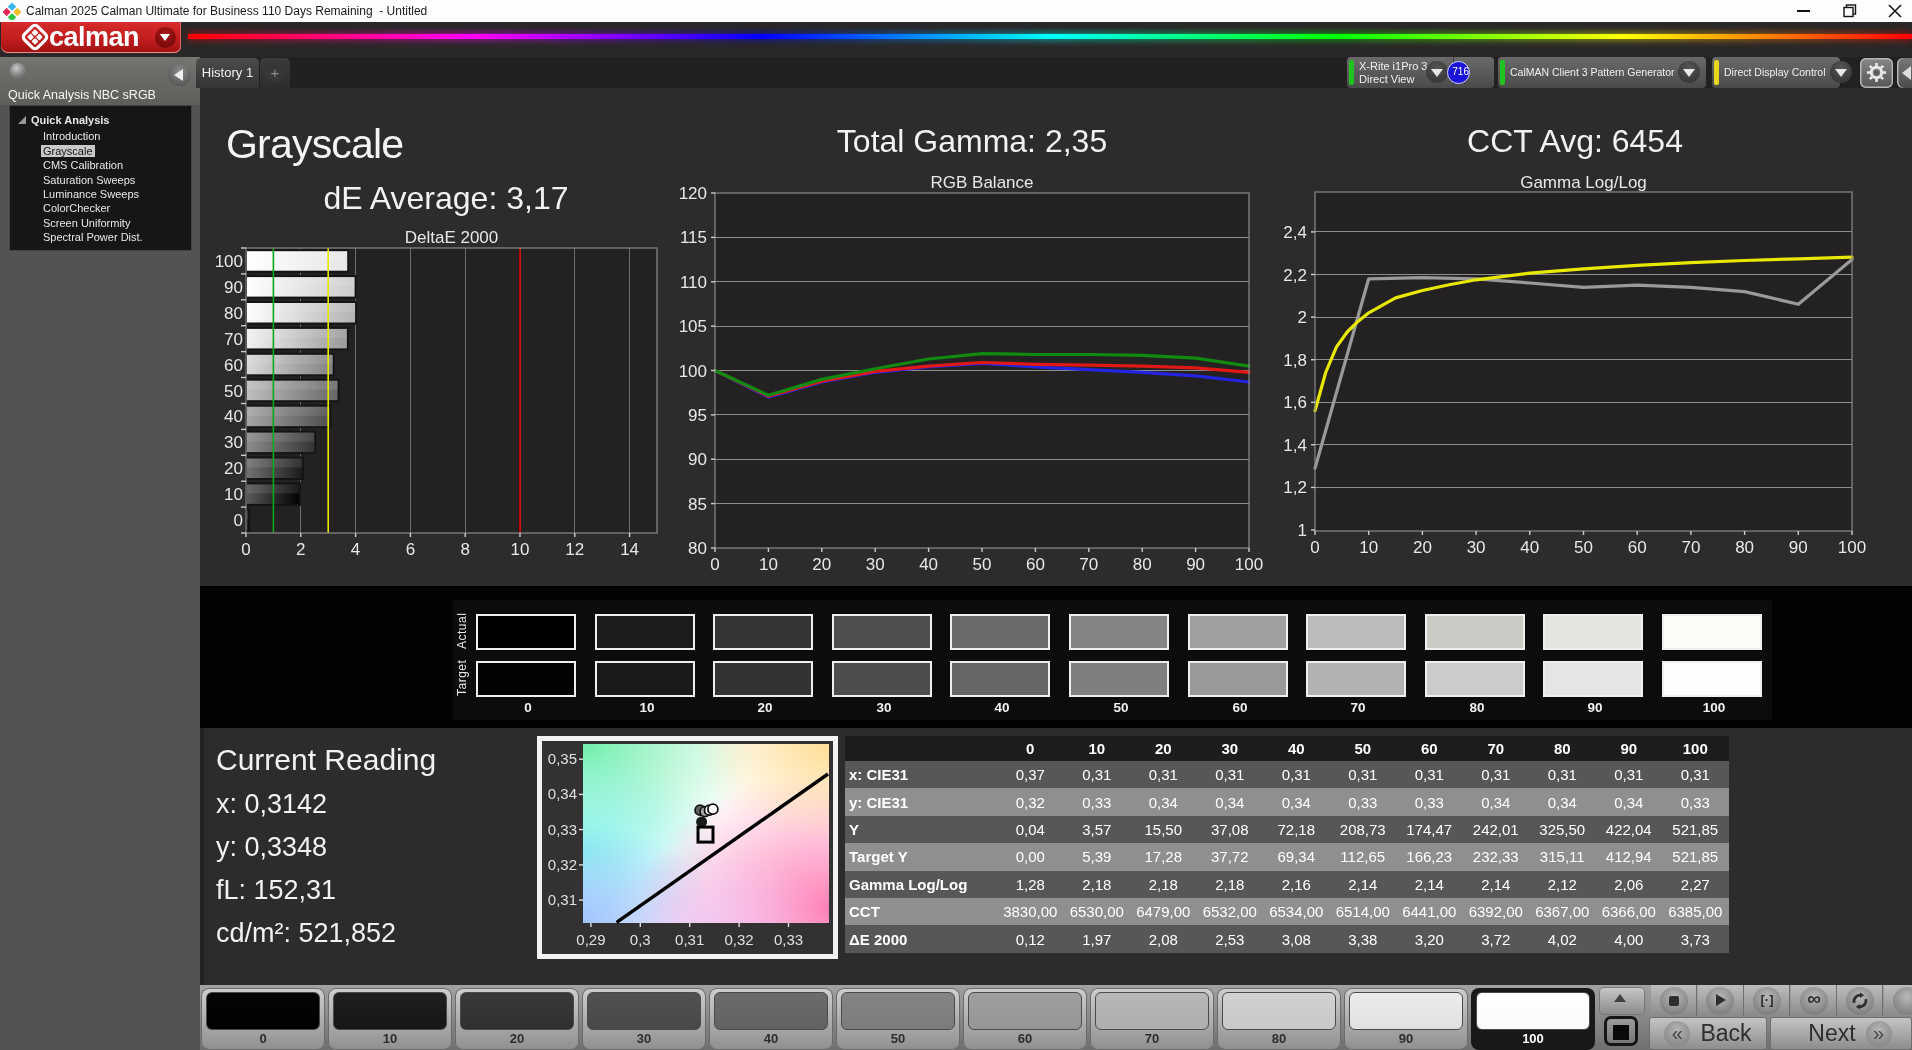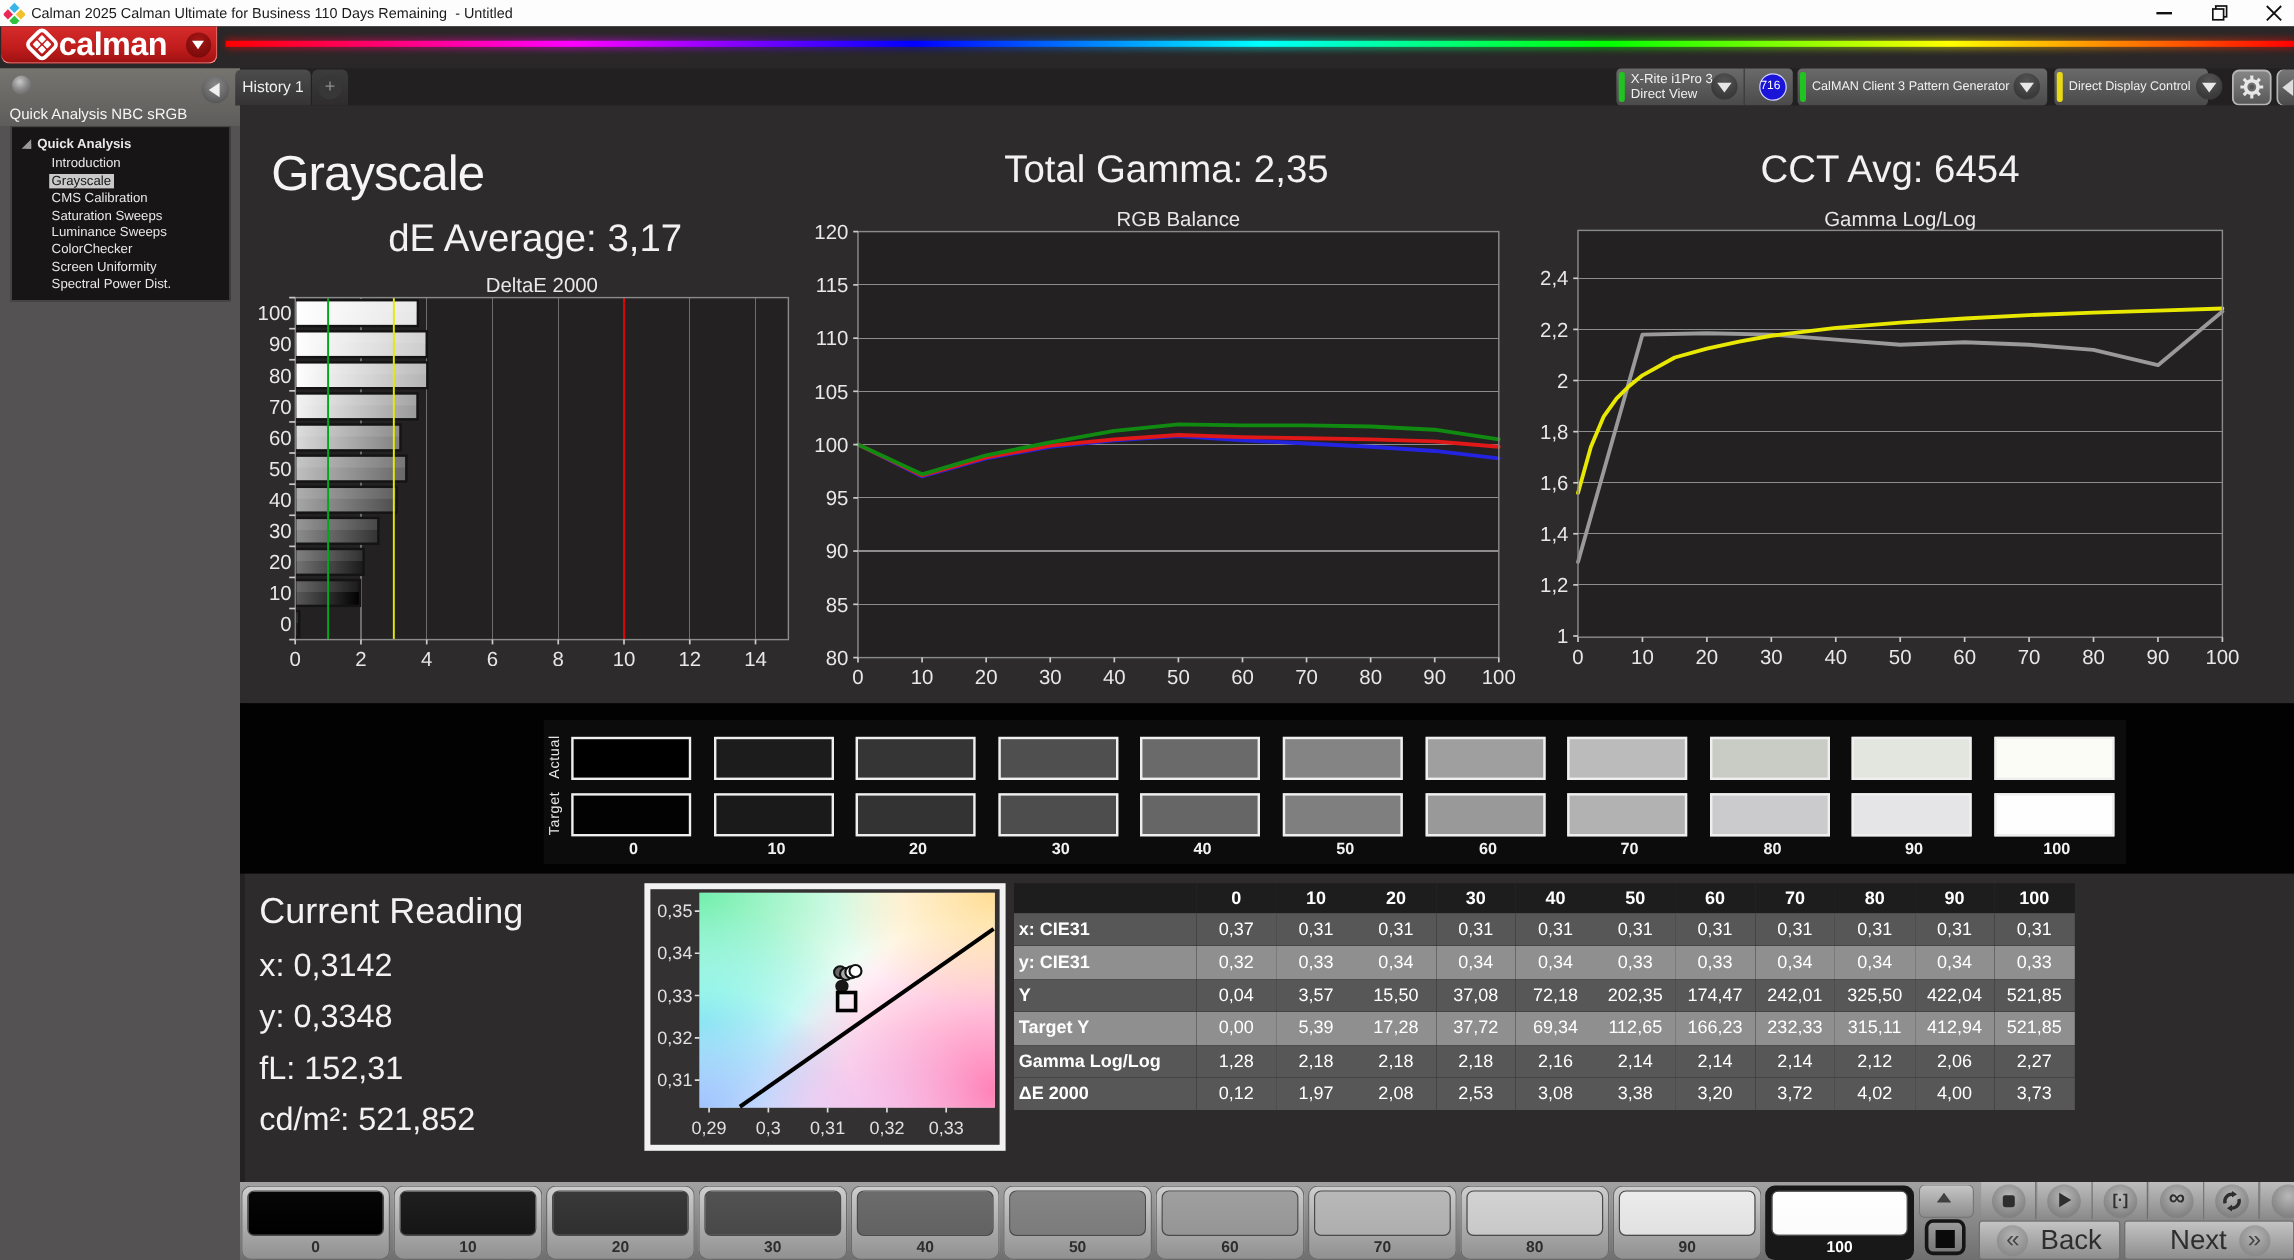--- a/index.html
+++ b/index.html
@@ -75,21 +75,21 @@
 <div style="position:absolute;left:200px;top:57px;width:1712px;height:31px;background:#222020"></div>
 <div style="position:absolute;left:200px;top:88px;width:4px;height:897px;background:#232121"></div>
 <div style="position:absolute;left:196px;top:58px;width:63px;height:30px;background:linear-gradient(#4c4c4c,#353333);border-radius:5px 5px 0 0;color:#f0f0f0;font-size:13px;text-align:center;line-height:30px">History 1</div>
 <div style="position:absolute;left:260px;top:58px;width:30px;height:30px;background:linear-gradient(#3c3c3c,#2e2c2c);border-radius:5px 5px 0 0"></div>
 <div style="position:absolute;left:265px;top:63px;width:20px;height:20px;border-radius:50%;background:#373737;color:#909090;font-size:15px;text-align:center;line-height:19px">+</div>
 <div class="wdg" style="left:1347px;width:147px">
     <div class="stripe" style="background:#21c321"></div>
     <div style="position:absolute;left:12px;top:2.5px;font-size:11px;line-height:13px">X-Rite i1Pro 3<br>Direct View</div>
     <div class="dar" style="left:79px"></div>
     <div style="position:absolute;left:106px;top:0;width:1px;height:31px;background:#3a3a3a"></div>
-    <div style="position:absolute;left:119px;top:4px;width:23px;height:23px;border-radius:50%;background:#1a14d8;border:1.5px solid #cfd4ff;color:#fff;font-size:10px;text-align:left;line-height:20px">716</div>
+    <div style="position:absolute;left:100px;top:4px;width:23px;height:23px;border-radius:50%;background:#1a14d8;border:1.5px solid #cfd4ff;color:#fff;font-size:10px;text-align:right;line-height:20px">716</div>
   </div>
 <div class="wdg" style="left:1498px;width:208px">
     <div class="stripe" style="background:#21c321"></div>
     <div style="position:absolute;left:12px;top:9px;font-size:10.5px">CalMAN Client 3 Pattern Generator</div>
     <div class="dar" style="left:180px"></div>
   </div>
 <div class="wdg" style="left:1712px;width:128px">
     <div class="stripe" style="background:#e8d818"></div>
     <div style="position:absolute;left:12px;top:9px;font-size:10.5px">Direct Display Control</div>
     <div class="dar" style="left:118px"></div>
@@ -503,21 +503,21 @@
         <td>0,34</td>
         <td>0,33</td>
       </tr>
       <tr class="d">
         <td class="lab">Y</td>
         <td>0,04</td>
         <td>3,57</td>
         <td>15,50</td>
         <td>37,08</td>
         <td>72,18</td>
-        <td>202,35</td>
+        <td>208,73</td>
         <td>174,47</td>
         <td>242,01</td>
         <td>325,50</td>
         <td>422,04</td>
         <td>521,85</td>
       </tr>
       <tr class="l">
         <td class="lab">Target Y</td>
         <td>0,00</td>
         <td>5,39</td>
@@ -537,20 +537,34 @@
         <td>2,18</td>
         <td>2,18</td>
         <td>2,18</td>
         <td>2,16</td>
         <td>2,14</td>
         <td>2,14</td>
         <td>2,14</td>
         <td>2,12</td>
         <td>2,06</td>
         <td>2,27</td>
+      </tr>
+      <tr class="l">
+        <td class="lab">CCT</td>
+        <td>3830,00</td>
+        <td>6530,00</td>
+        <td>6479,00</td>
+        <td>6532,00</td>
+        <td>6534,00</td>
+        <td>6514,00</td>
+        <td>6441,00</td>
+        <td>6392,00</td>
+        <td>6367,00</td>
+        <td>6366,00</td>
+        <td>6385,00</td>
       </tr>
       <tr class="d">
         <td class="lab">ΔE 2000</td>
         <td>0,12</td>
         <td>1,97</td>
         <td>2,08</td>
         <td>2,53</td>
         <td>3,08</td>
         <td>3,38</td>
         <td>3,20</td>

